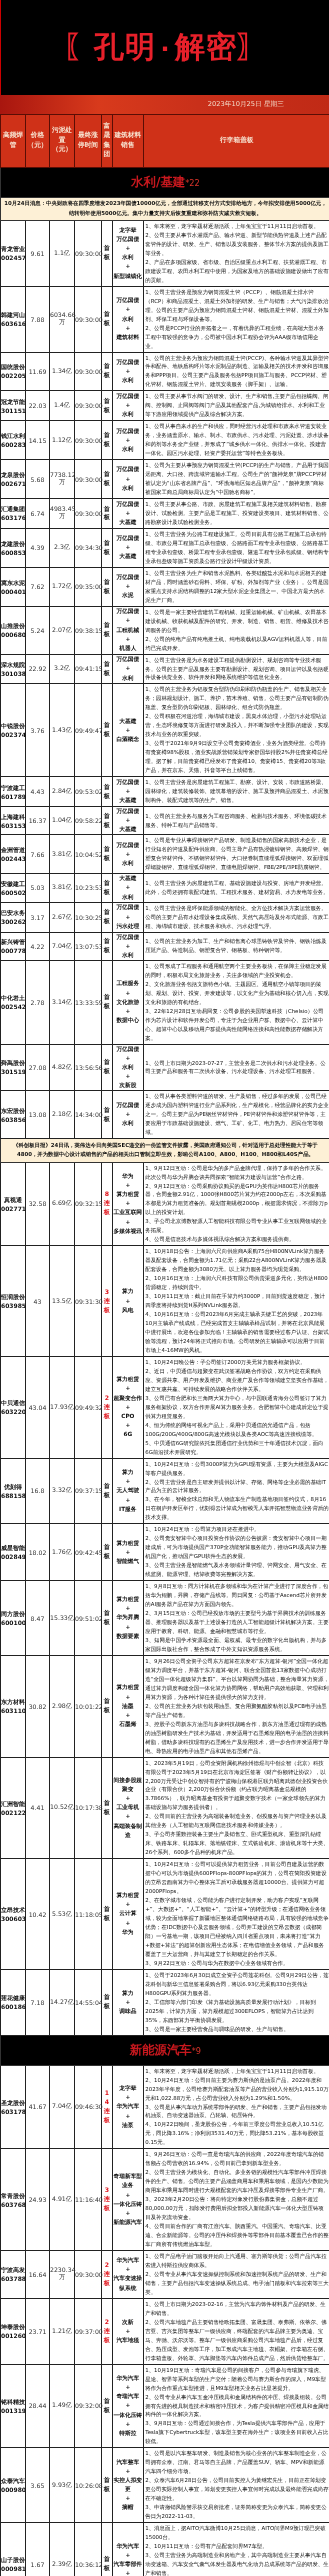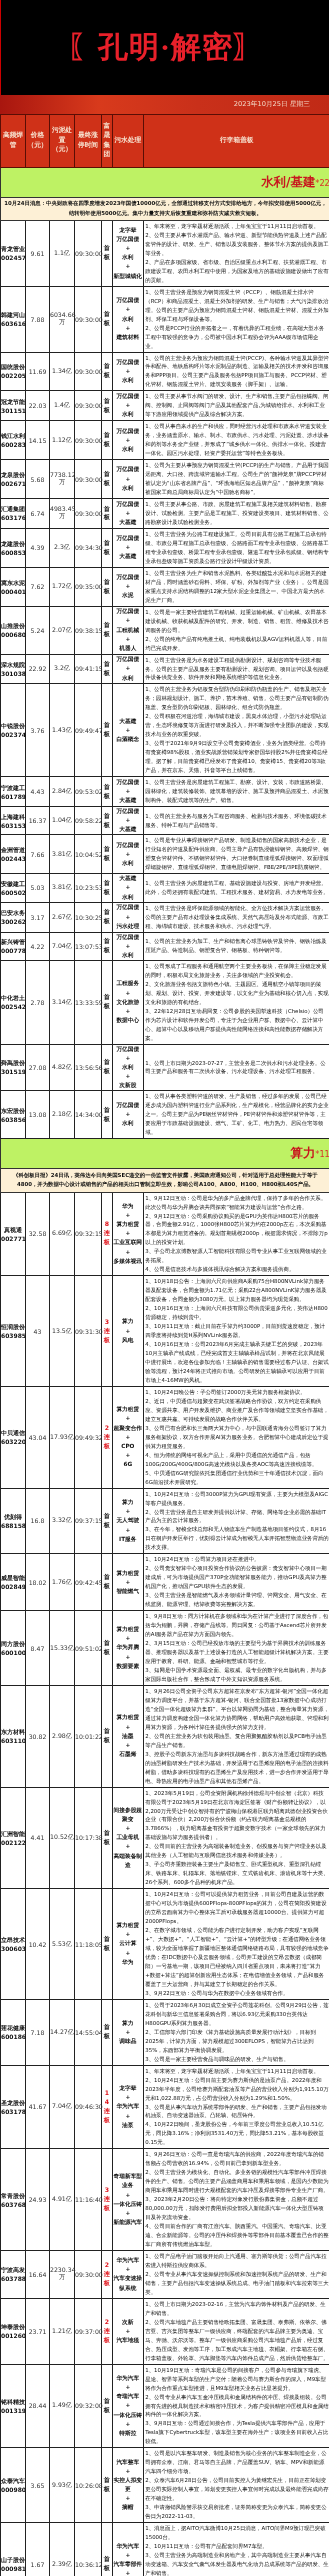--- a/index.html
+++ b/index.html
@@ -1,30 +1,30 @@
 <!DOCTYPE html>
 <html style="font-size:8.2px"><head>
 <meta charset="utf-8">
 <style>
   * { box-sizing: border-box; margin: 0; padding: 0; }
   body { width: 330px; background: #ffffff; font-family: "DejaVu Sans", "Liberation Sans", sans-serif; color: #111; }
   .banner { width: 330px; height: 95px; background: #000; display: flex; align-items: center; justify-content: center; border-left: 0.5px solid #c00; }
-  .banner-title { color: #e8202a; font-size: 30px; font-weight: 900; letter-spacing: 1px; font-family: Liberation Serif, serif; }
-  .date-bar { height: 18.5px; background: linear-gradient(90deg, #a8160f 0%, #d83a1c 30%, #c9301a 60%, #c02a16 100%); color: #f3d8c6; font-size: 6.7px; display: flex; align-items: center; justify-content: flex-end; padding-right: 20px; }
+  .banner-title { color: #e8202a; font-size: 30px; font-weight: 900; letter-spacing: 1px; font-family: Liberation Mono, monospace; }
+  .date-bar { height: 18.5px; background: linear-gradient(90deg, #a8160f 0%, #d83a1c 30%, #c9301a 60%, #c02a16 100%); color: #f3d8c6; font-size: 6.7px; display: flex; align-items: center; justify-content: flex-end; padding-right: 46px; }
   table { width: 330px; border-collapse: collapse; table-layout: fixed; }
   col.c-name { width: 25px; } col.c-price { width: 24px; } col.c-amt { width: 25px; } col.c-time { width: 27px; } col.c-days { width: 10.8px; } col.c-kw { width: 31px; } col.c-reason { width: 187px; }
   thead th { background: #cf3118; color: #f7e3d0; font-size: 6.7px; font-weight: bold; border: 0.5px solid #5a0e05; height: 53px; line-height: 1.4; text-align: center; padding: 0 1px; }
   td { border: 0.5px solid #222; font-size: 6.2px; vertical-align: middle; }
   td.name { text-align: center; font-weight: bold; font-size: 6px; line-height: 1.5; }
   td.num { text-align: center; font-size: 6.2px; color: #333; }
   td.days { text-align: center; font-weight: bold; font-size: 6.2px; line-height: 1.45; }
   td.days.red { color: #e0141c; }
   td.kw { text-align: center; font-weight: bold; font-size: 5.7px; line-height: 1.6; }
   td.reason { font-size: 5.4px; line-height: 1.66; padding: 1px 1px 1px 1.5px; white-space: pre-line; }
-  tr.section td { background: #bef264; text-align: right; height: 30px; border: 0.5px solid #333; }
+  tr.section td { background: #000000; text-align: center; height: 30px; border: 0.5px solid #333; }
   .sec-title { color: #c8181e; font-size: 12.4px; font-weight: 900; }
   .sec-count { color: #d8342a; font-size: 8.2px; }
   tr.news td { background: #fdf0d6; font-size: 5.4px; font-weight: bold; text-align: center; padding: 1.5px 2.1px; line-height: 1.8; border: 0.5px solid #333; }
   .wrap { position: relative; }
 </style>
 </head>
 <body>
 
 <div class="wrap">
   <div class="banner">
@@ -44,21 +44,21 @@
         <col class="c-kw">
         <col class="c-reason">
     </colgroup>
     <thead>
       <tr>
         <th>高频焊管</th>
         <th>价格（元）</th>
         <th>污泥处置（元）</th>
         <th>最终涨停时间</th>
         <th>富晟集团</th>
-        <th>污水处理</th>
+        <th>建筑材料销售</th>
         <th>行李箱盖板</th>
       </tr>
     </thead>
     <tbody id="tbody">
         <tr class="section">
           <td colspan="7"><span class="sec-title">水利/基建</span><span class="sec-count">*22</span></td>
         </tr>
         <tr class="news">
           <td colspan="7">10月24日消息：中央财政将在四季度增发2023年国债10000亿元，全部通过转移支付方式安排给地方，今年拟安排使用5000亿元，结转明年使用5000亿元。集中力量支持灾后恢复重建和弥补防灾减灾救灾短板。</td>
         </tr>
@@ -368,23 +368,20 @@
           </td>
           <td class="num">13.08</td>
           <td class="num">2.18亿</td>
           <td class="num">14:34:00</td>
           <td class="days">首<br>板</td>
           <td class="kw" style="white-space: pre-line;">万亿国债
 +
 水利</td>
           <td class="reason">1、公司从事各类塑料管道的研发、生产及销售，经过多年的发展，公司已经逐步成为国内塑料管道行业产品系列化，生产规模化，经营品牌化的实力企业之一。公司主要产品为PE钢丝管材管件，PE管材管件和涂塑管材管件等，主要应用于市政基础设施建设、燃气、工矿、化工、电力热力、居民住宅等领域。</td>
         </tr>
-        <tr class="section">
-          <td colspan="7"><span class="sec-title">算力</span><span class="sec-count">*11</span></td>
-        </tr>
         <tr class="news">
           <td colspan="7">《科创板日报》24日讯，英伟达今日向美国SEC递交的一份监管文件披露，美国政府通知公司，针对适用于总处理性能大于等于4800，并为数据中心设计或销售的产品的相关出口管制立即生效，影响公司A100、A800、H100、H800和L40S产品。</td>
         </tr>
         <tr>
           <td class="name">
             <div>真视通</div>
             <div>002771</div>
           </td>
           <td class="num">32.58</td>
           <td class="num">6.69亿</td>
@@ -555,20 +552,23 @@
           <td class="num">7.18</td>
           <td class="num">14.27亿</td>
           <td class="num">14:55:04</td>
           <td class="days">首<br>板</td>
           <td class="kw" style="white-space: pre-line;">算力
 +
 调味品</td>
           <td class="reason">1、公司于2023年6月30日成立全资子公司莲花科创。公司9月29日公告，莲花科创与新华三信息签署采购合同，将以6.93亿元采购330台英伟达H800GPU系列算力服务器。
 2、工信部等六部门印发《算力基础设施高质量发展行动计划》，目标到2025年，计算力方面，算力规模超过300EFLOPS，智能算力占比达到35%，东西部算力平衡协调发展。
 3、公司是一家主要经营食品与调味品的研发、生产与销售。</td>
+        </tr>
+        <tr class="section">
+          <td colspan="7"><span class="sec-title">新能源汽车</span><span class="sec-count">*9</span></td>
         </tr>
         <tr>
           <td class="name">
             <div>圣龙股份</div>
             <div>603178</div>
           </td>
           <td class="num">41.67</td>
           <td class="num">7.04亿</td>
           <td class="num">09:46:30</td>
           <td class="days red">1<br>4<br>连<br>板</td>

